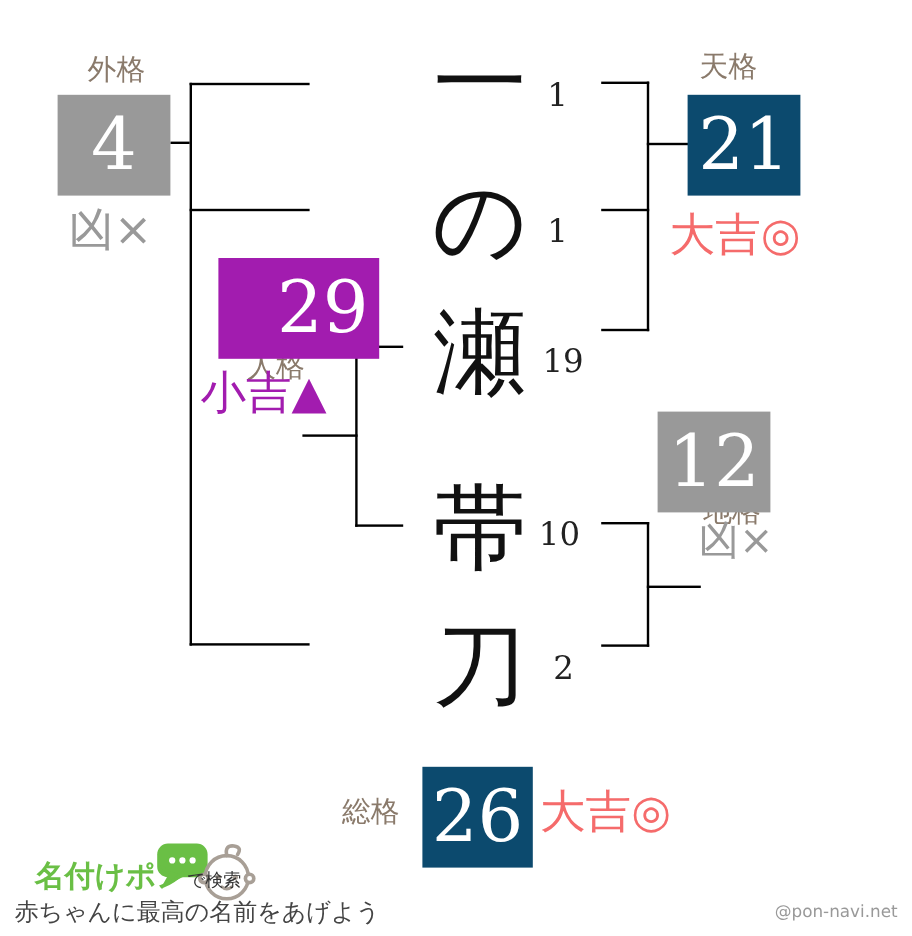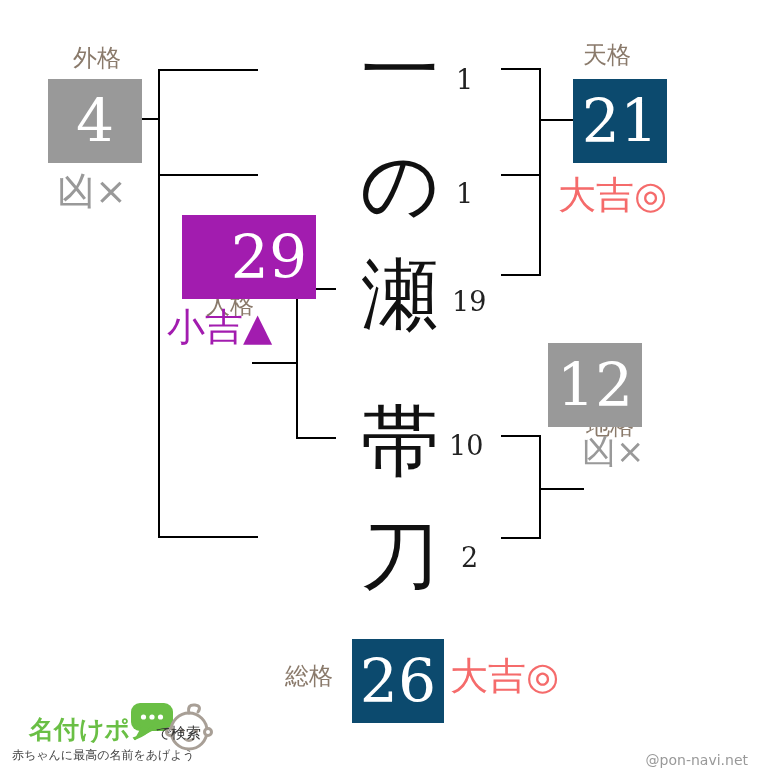--- a/index.html
+++ b/index.html
@@ -45,21 +45,21 @@
   
   .logo-row {
     position:absolute; left:12px; top:716px; display:flex; align-items:flex-end;
     font-family:"DejaVu Sans", sans-serif; z-index:2;margin-left:17px;
   }
   .logo-main { color:#6abf45; font-size:25px; font-weight:bold; line-height:1.1; }
   .logo-suffix { color:#333; font-size:15px; line-height:1.2; padding-bottom:2px; }
   .logo-bubble { position:absolute; left:129px; top:701px; z-index:1; }
   .logo-baby { position:absolute; left:164px; top:699px; z-index:1; }
   .tagline {
-    position:absolute; left:12px; top:747px; font-size:12px; color:#444;
+    position:absolute; left:12px; top:747px; font-size:20px; color:#444;
     font-family:"DejaVu Sans", sans-serif; white-space:nowrap;
   }
   .credit {
     position:absolute; right:12px; top:752px; font-size:14px; color:#999;
     font-family:"DejaVu Sans", sans-serif;
   }
 </style>
 </head>
 <body>
 

